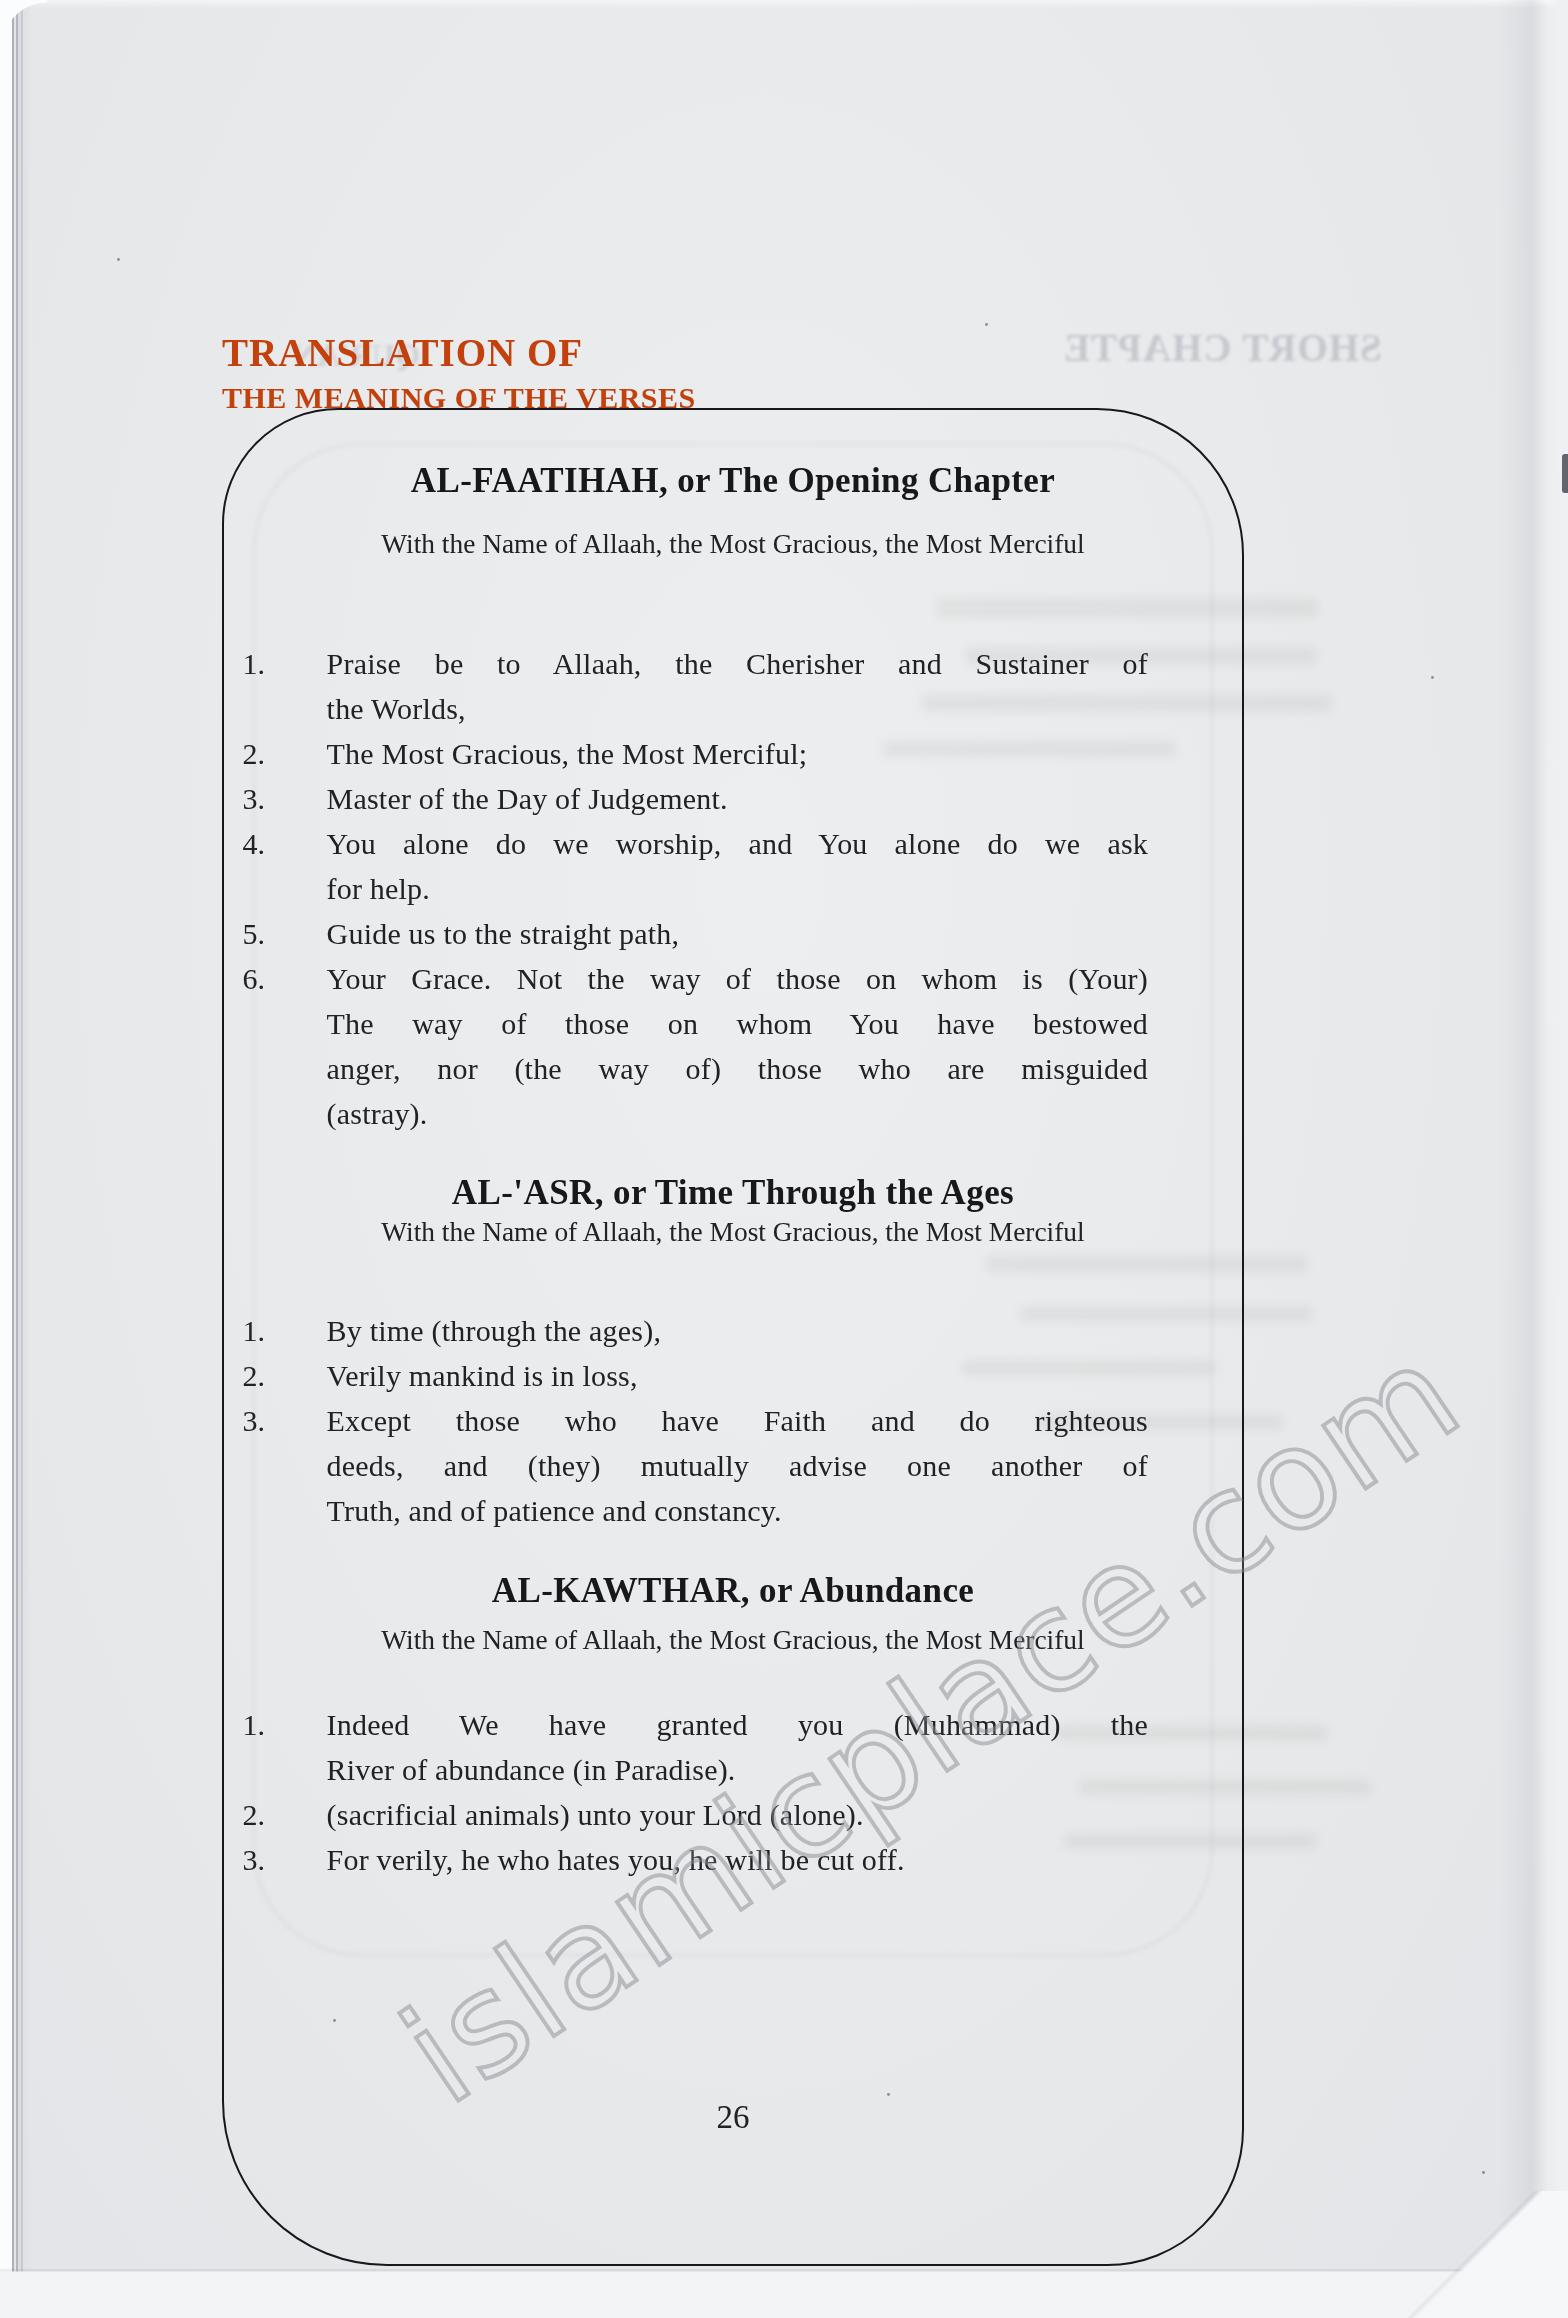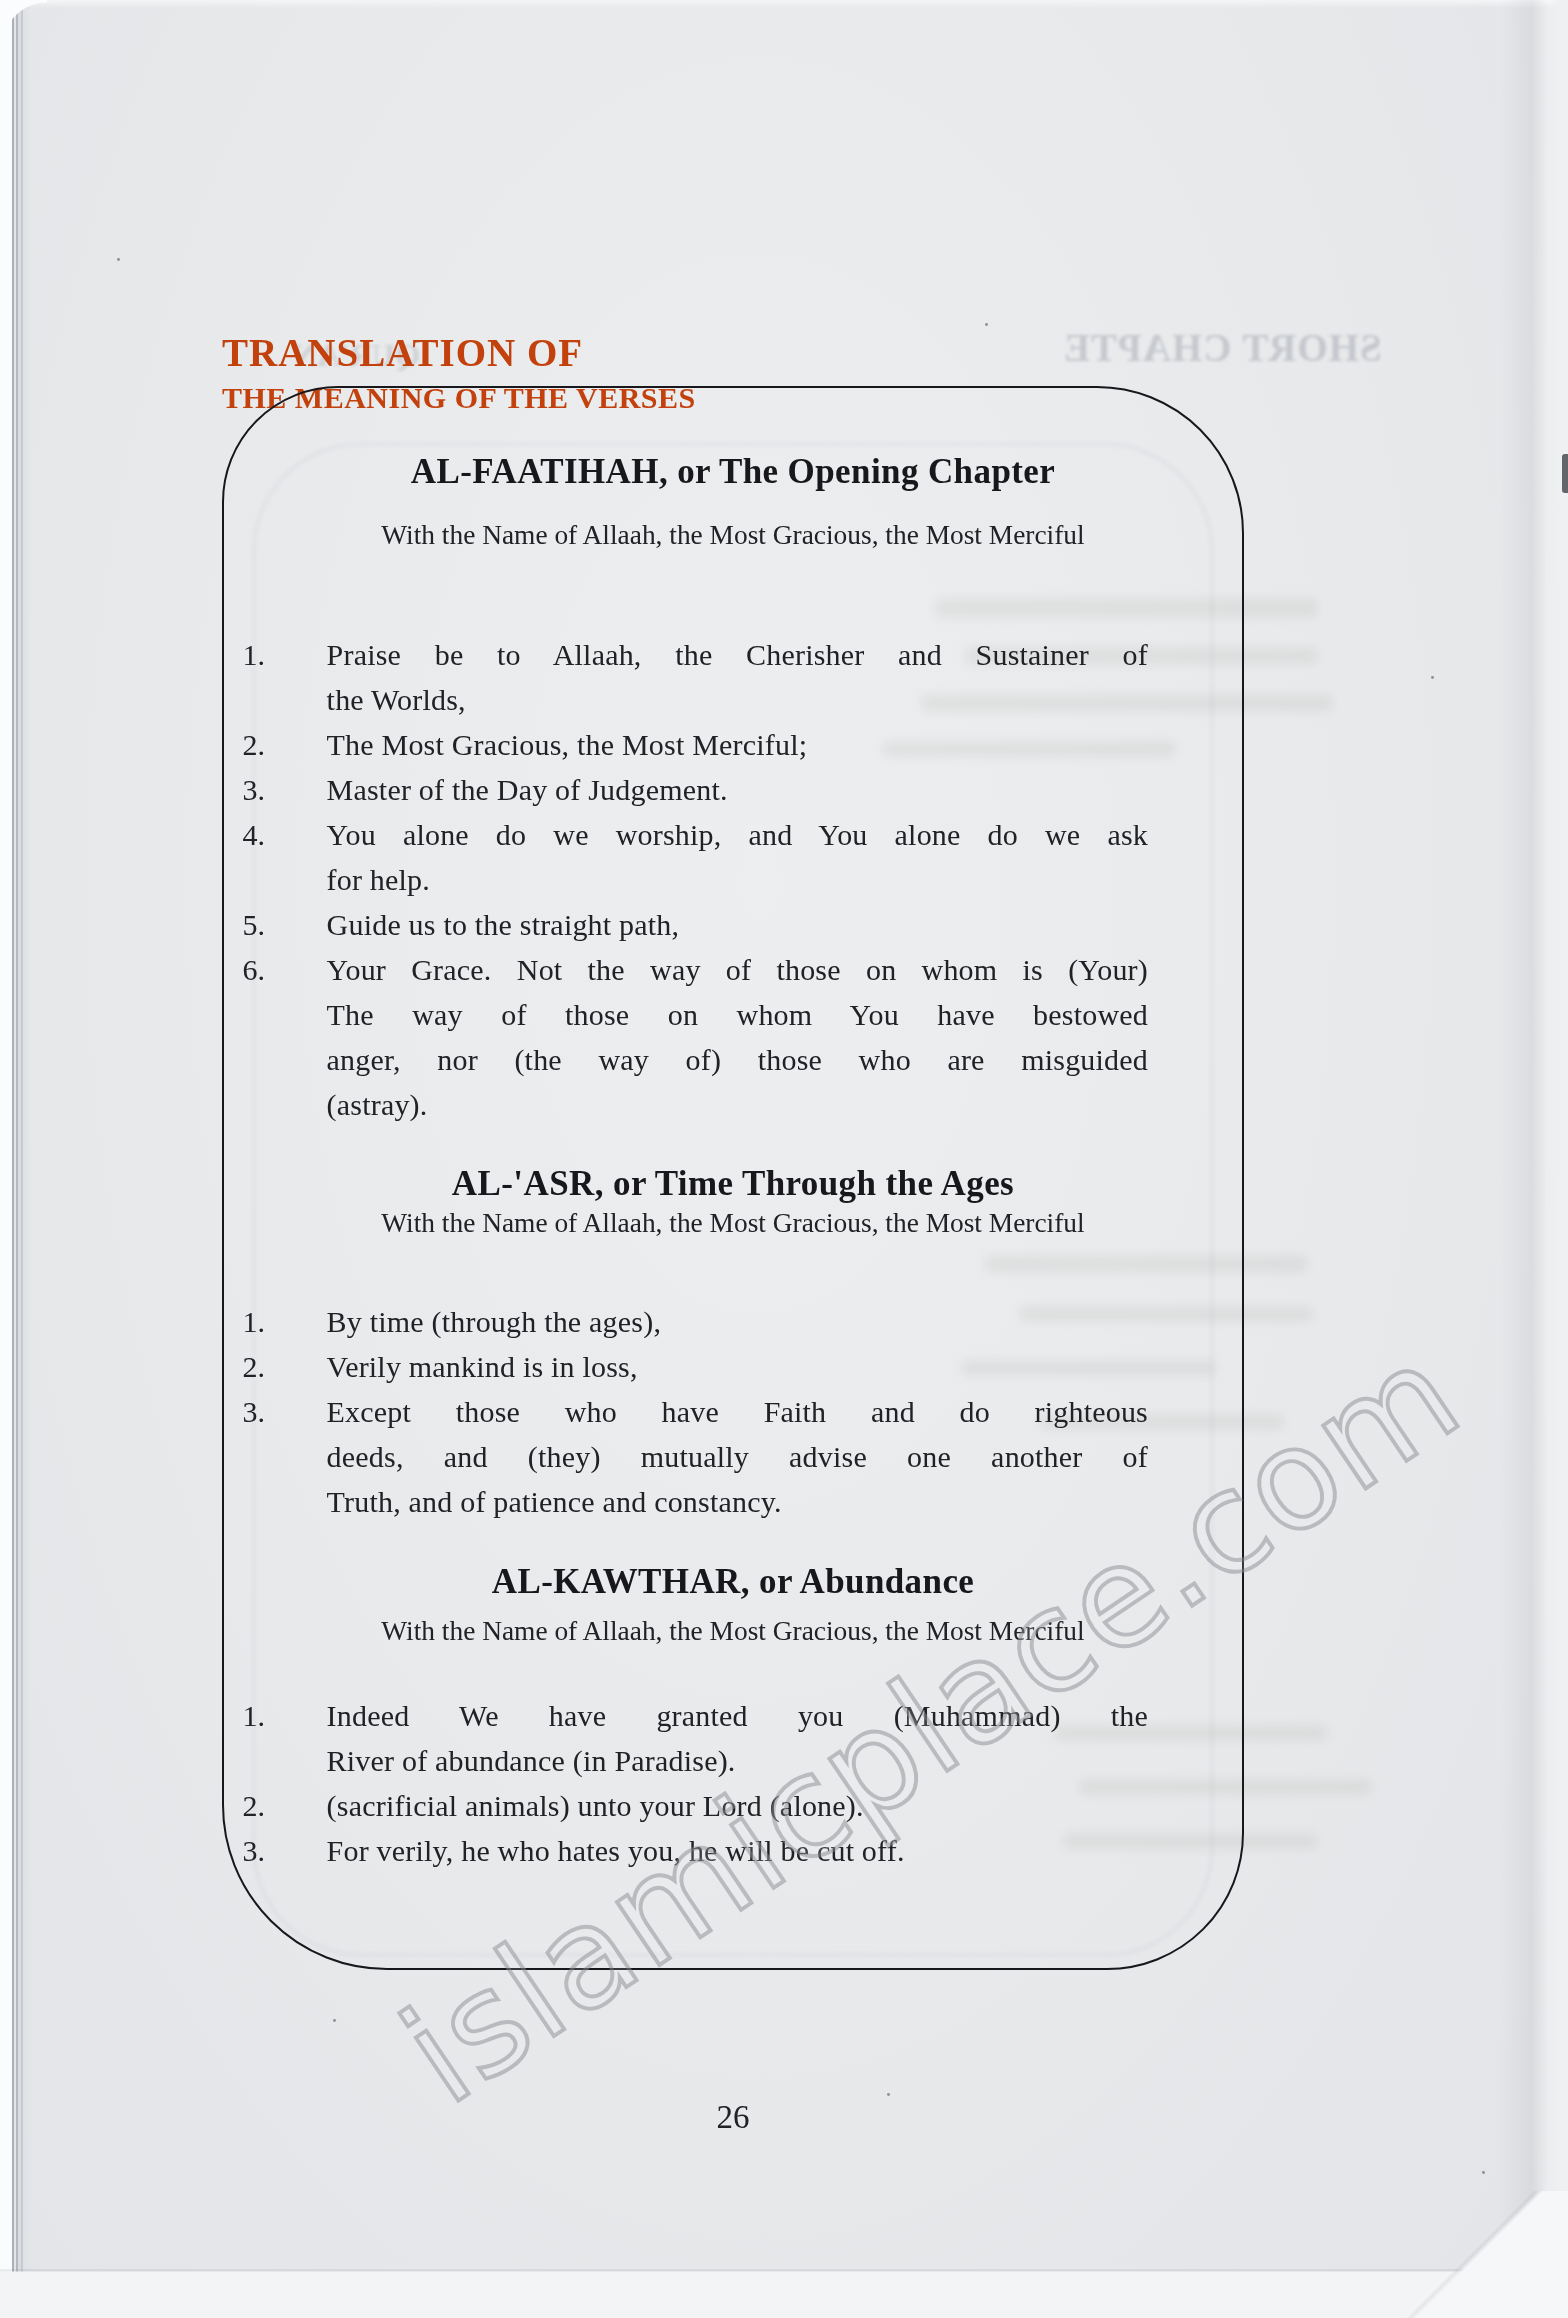--- a/index.html
+++ b/index.html
@@ -41,24 +41,24 @@
   .ghost{position:absolute;transform:scaleX(-1);font-weight:bold;color:rgba(100,106,118,0.26);
     filter:blur(1.5px);white-space:nowrap;}
   .ghost-right{left:1063px;top:325px;font-size:39px;letter-spacing:1px;}
   .ghost-left{left:294px;top:337px;font-size:32px;color:rgba(100,106,118,0.18);}
   .ghost-border{position:absolute;left:253px;top:443px;width:956px;height:1509px;
     border:2px solid rgba(110,115,125,0.10);border-radius:108px;filter:blur(2px);}
   .blob{position:absolute;background:rgba(124,130,112,0.10);filter:blur(4.9px);border-radius:7.8px;}
 
   
   .verse-box{
-    position:absolute;left:222px;top:386px;width:1022px;height:1584px;box-sizing:border-box;
+    position:absolute;left:222px;top:408px;width:1022px;height:1858px;box-sizing:border-box;
     border:2.9px solid #17171c;
     border-radius:116px 147px 137px 165px;
-    padding:18px 0 0 0;
+    padding:5px 0 0 0;
   }
   .surah-heading{margin:0;text-align:center;font-size:35px;line-height:41px;font-weight:bold;
     color:#17171c;letter-spacing:0.4px;}
   .bismillah{text-align:center;font-size:27.4px;line-height:33px;color:#212126;}
   .verse-list{padding-left:18.6px;padding-right:94px;color:#212126;}
   .verse-item{display:flex;}
   .vnum{flex:0 0 84px;font-size:30px;line-height:45px;}
   .vtext{flex:1 1 auto;min-width:0;}
   .line{font-size:30px;line-height:45px;letter-spacing:0.2px;}
   .just{text-align:justify;text-align-last:justify;}

